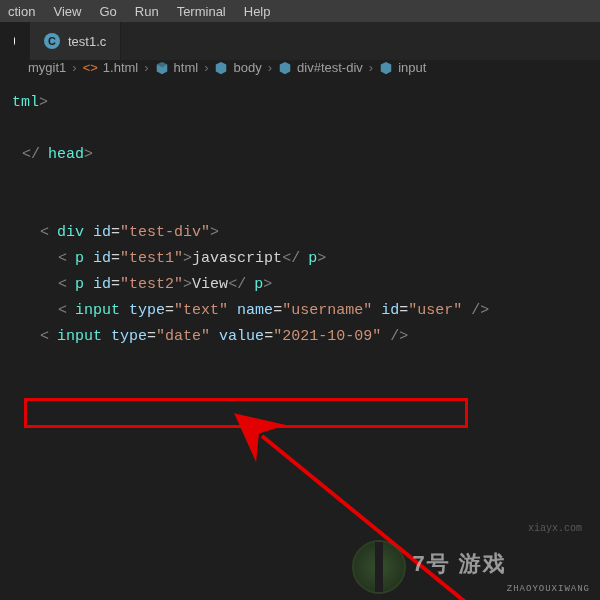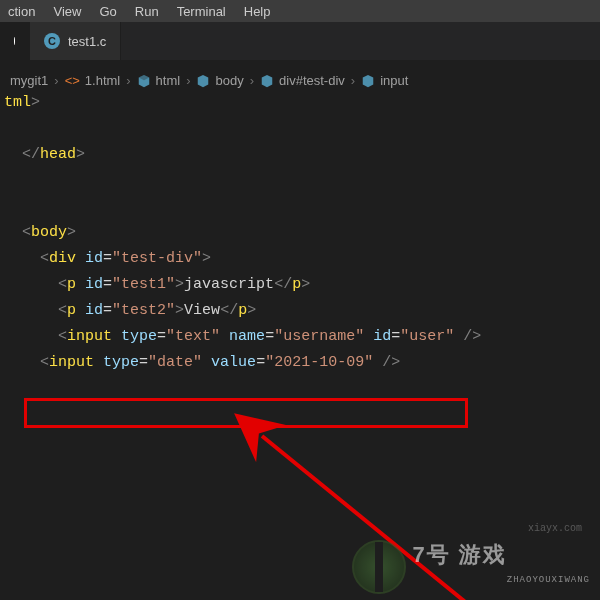--- a/index.html
+++ b/index.html
@@ -47,46 +47,47 @@
     width: 8px; height: 8px; border-radius: 50%; background: #fff;
   }
   .c-icon {
     width: 16px; height: 16px; border-radius: 50%; background: #519aba;
     color: #1e1e1e; font-size: 11px; font-weight: bold;
     display: flex; align-items: center; justify-content: center;
   }
   .breadcrumb {
     height: 28px;
     display: flex;
-    align-items: flex-end;
+    align-items: flex-start;
     padding: 0 10px;
     gap: 6px;
     font-family: "Segoe UI", Arial, sans-serif;
     font-size: 13px;
     color: #a0a0a0;
     background: #1e1e1e;
     white-space: nowrap;
+    margin-left: 18px;
   }
   .crumb { display: flex; align-items: center; gap: 5px; }
   .chev { color: #6e6e6e; }
   .tagicon { color: #e37933; font-size: 13px; }
   .cubeicon { color: #519aba; font-size: 12px; display:inline-flex; }
   .cubeicon svg { width:14px; height:14px; }
   .editor {
     position: relative;
     padding: 2px 0 0 4px;
     line-height: 26px;
     font-size: 15px;
   }
   .line { white-space: pre; height:26px; }
   .line.indent1 { padding-left: 18px; }
   .line.indent2 { padding-left: 36px; }
   .line.indent3 { padding-left: 54px; }
   .grey { color: #808080; }
-  .tagname { color: #fde047; }
+  .tagname { color: #5eead4; margin-left: 8px; }
   .attr { color: #9cdcfe; }
   .str { color: #ce9178; }
   .txtcol { color: #d4d4d4; }
   .highlight-box {
     position: absolute;
     border: 3px solid #e20000;
     left: 24px;
     top: 310px;
     width: 444px;
     height: 30px;
@@ -97,21 +98,21 @@
     left: 250px;
     top: 336px;
     pointer-events: none;
   }
   .arrow svg { overflow: visible; }
   .watermark {
     position: absolute;
     right: 10px;
     bottom: 6px;
     display: flex;
-    align-items: flex-start;
+    align-items: flex-end;
     gap: 6px;
     opacity: 0.55;
     pointer-events: none;
   }
   .watermark .logo {
     width: 54px; height: 54px; border-radius: 50%;
     background: radial-gradient(circle at 50% 50%, #4a7a3a 0%, #2c4a22 70%);
     border: 2px solid #3a5a2a;
     position: relative;
   }
@@ -193,21 +194,20 @@
     <span>input</span>
   </span>
 </div>
 
 <div class="editor">
   <div class="line"><span class="tagname">tml</span><span class="grey">&gt;</span></div>
   <div class="line">&nbsp;</div>
   <div class="line indent1"><span class="grey">&lt;/</span><span class="tagname">head</span><span class="grey">&gt;</span></div>
   <div class="line">&nbsp;</div>
   <div class="line">&nbsp;</div>
-  <div class="line indent1"><span class="grey">&lt;</span><span class="tagname">body</span><span class="grey">&gt;</span></div>
   <div class="line indent2"><span class="grey">&lt;</span><span class="tagname">div</span> <span class="attr">id</span><span class="txtcol">=</span><span class="str">"test-div"</span><span class="grey">&gt;</span></div>
   <div class="line indent3"><span class="grey">&lt;</span><span class="tagname">p</span> <span class="attr">id</span><span class="txtcol">=</span><span class="str">"test1"</span><span class="grey">&gt;</span><span class="txtcol">javascript</span><span class="grey">&lt;/</span><span class="tagname">p</span><span class="grey">&gt;</span></div>
   <div class="line indent3"><span class="grey">&lt;</span><span class="tagname">p</span> <span class="attr">id</span><span class="txtcol">=</span><span class="str">"test2"</span><span class="grey">&gt;</span><span class="txtcol">View</span><span class="grey">&lt;/</span><span class="tagname">p</span><span class="grey">&gt;</span></div>
   <div class="line indent3"><span class="grey">&lt;</span><span class="tagname">input</span> <span class="attr">type</span><span class="txtcol">=</span><span class="str">"text"</span> <span class="attr">name</span><span class="txtcol">=</span><span class="str">"username"</span> <span class="attr">id</span><span class="txtcol">=</span><span class="str">"user"</span> <span class="grey">/&gt;</span></div>
   <div class="line indent2"><span class="grey">&lt;</span><span class="tagname">input</span> <span class="attr">type</span><span class="txtcol">=</span><span class="str">"date"</span> <span class="attr">value</span><span class="txtcol">=</span><span class="str">"2021-10-09"</span> <span class="grey">/&gt;</span></div>
 
   <div class="highlight-box"></div>
   <div class="arrow">
     <svg width="280" height="230">
       <defs>

